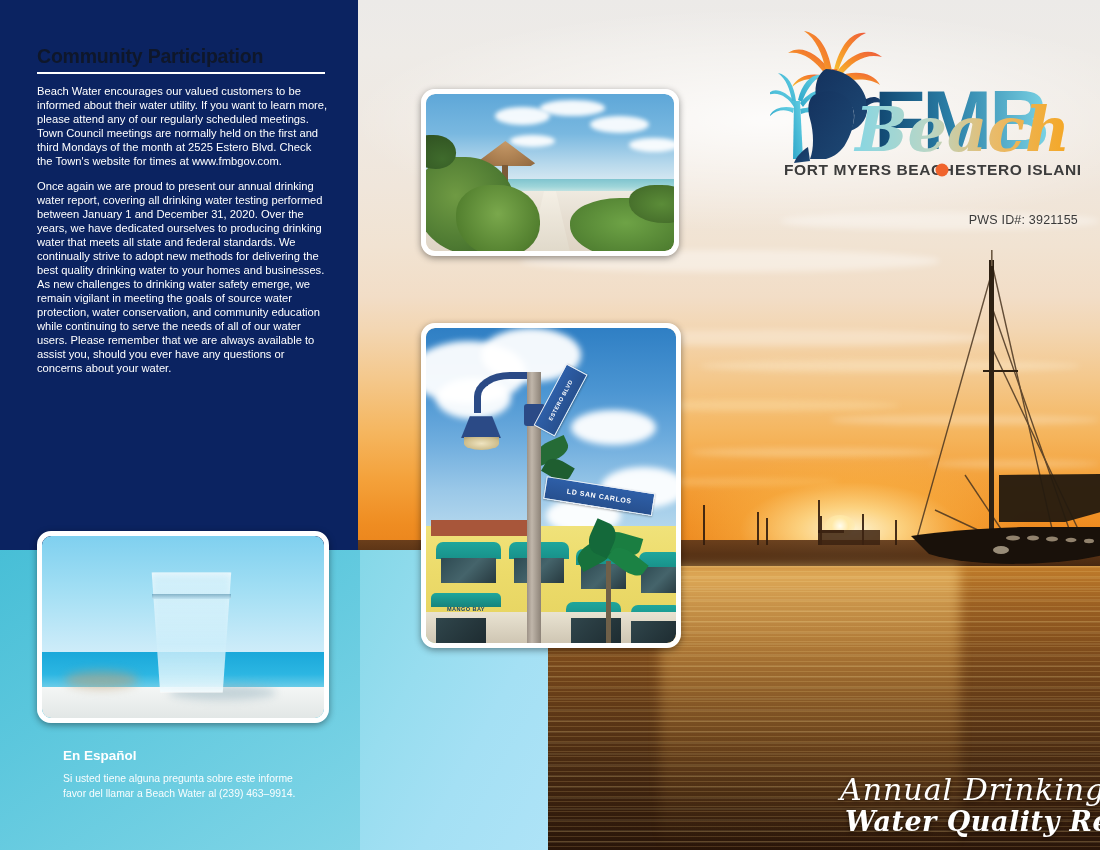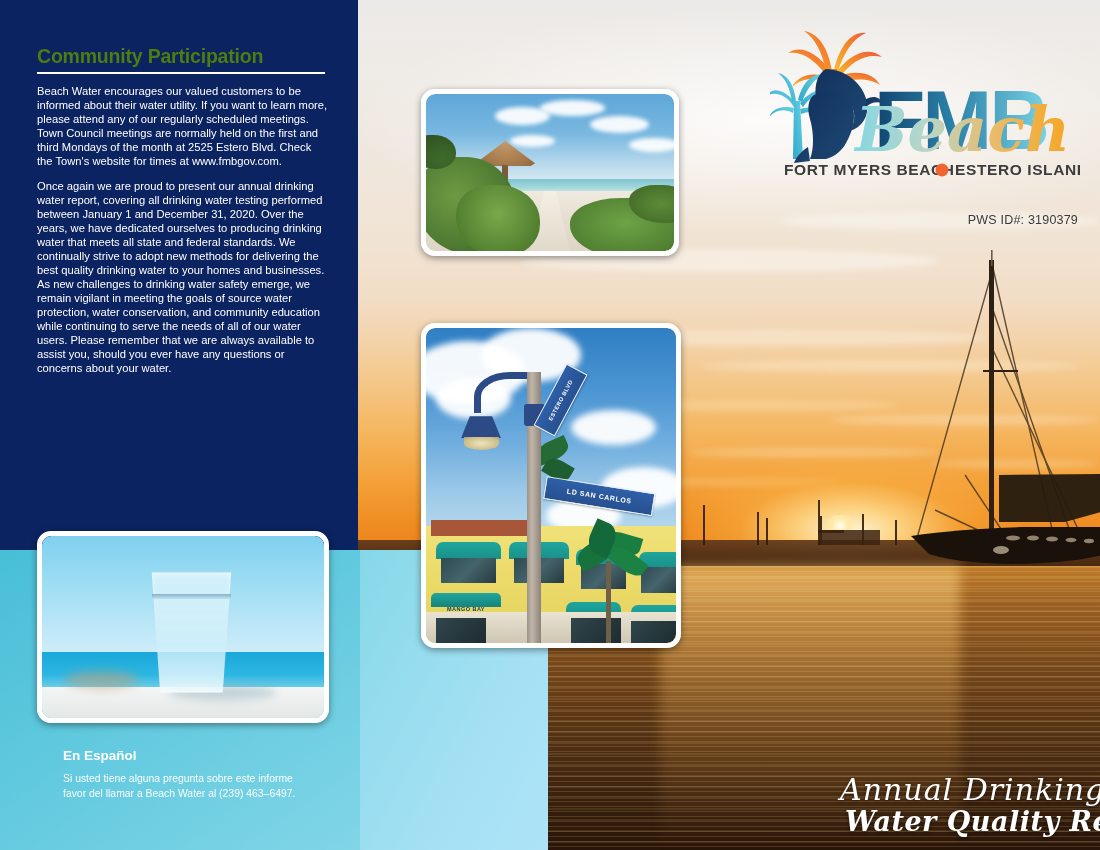--- a/index.html
+++ b/index.html
@@ -93,21 +93,21 @@
   .boat svg { display:block; }
 
   
   .navy-panel {
     position:absolute; left:0; top:0; width:358px; height:558px;
     background:#0b2361;
   }
 
   .heading {
     position:absolute; left:37px; top:45px; width:290px;
-    color:#4d7c0f;
+    color:#0f172a;
     font-size:19.5px; font-weight:bold; letter-spacing:-0.2px;
   }
   .heading-rule {
     position:absolute; left:37px; top:72px; width:288px; height:2px;
     background:#ffffff;
   }
   .body-copy {
     position:absolute; left:37px; top:84px; width:292px;
     color:#ffffff;
     font-size:11.2px; line-height:14px;
@@ -452,37 +452,37 @@
       <text x="104" y="124" font-family="Liberation Sans, sans-serif" font-size="84" font-weight="bold" fill="url(#gFMB)" letter-spacing="-3">FMB</text>
 
       <text x="248" y="126" font-family="DejaVu Serif, serif" font-size="62" font-style="italic" font-weight="bold" fill="url(#gBeach)" text-anchor="end" transform="translate(52,0)">Beach</text>
 
       <text x="14" y="150" font-family="Liberation Sans, sans-serif" font-size="15.5" font-weight="bold" fill="#3c3c3c" letter-spacing="0.6">FORT MYERS BEACH</text>
       <circle cx="172" cy="145" r="6.5" fill="#f0642d"></circle>
       <text x="185" y="150" font-family="Liberation Sans, sans-serif" font-size="15.5" font-weight="bold" fill="#3c3c3c" letter-spacing="0.6">ESTERO ISLAND</text>
     </svg>
   </div>
 
-  <div class="pws">PWS ID#: 3190379</div>
+  <div class="pws">PWS ID#: 3921155</div>
 
   <div class="navy-panel"></div>
 
   <div class="heading">Community Participation</div>
   <div class="heading-rule"></div>
 
   <div class="body-copy">
     <p>Beach Water encourages our valued customers to be informed about their water utility. If you want to learn more, please attend any of our regularly scheduled meetings. Town Council meetings are normally held on the first and third Mondays of the month at 2525 Estero Blvd. Check the Town's website for times at www.fmbgov.com.</p>
     <p>Once again we are proud to present our annual drinking water report, covering all drinking water testing performed between January 1 and December 31, 2020. Over the years, we have dedicated ourselves to producing drinking water that meets all state and federal standards. We continually strive to adopt new methods for delivering the best quality drinking water to your homes and businesses. As new challenges to drinking water safety emerge, we remain vigilant in meeting the goals of source water protection, water conservation, and community education while continuing to serve the needs of all of our water users. Please remember that we are always available to assist you, should you ever have any questions or concerns about your water.</p>
   </div>
 
   <div class="teal-panel"></div>
   <div class="teal-panel-2"></div>
 
   <div class="esp-title">En Español</div>
-  <div class="esp-body">Si usted tiene alguna pregunta sobre este informe favor del llamar a Beach Water al (239) 463–6497.</div>
+  <div class="esp-body">Si usted tiene alguna pregunta sobre este informe favor del llamar a Beach Water al (239) 463–9914.</div>
 
   <div class="photo photo-beach">
     <div class="photo-inner">
       <div class="ph-sky"></div>
       <div class="ph-cloud" style="left:28%;top:8%;width:22%;height:12%;"></div>
       <div class="ph-cloud" style="left:46%;top:4%;width:26%;height:10%;"></div>
       <div class="ph-cloud" style="left:66%;top:14%;width:24%;height:11%;"></div>
       <div class="ph-cloud" style="left:82%;top:28%;width:20%;height:9%;"></div>
       <div class="ph-cloud" style="left:34%;top:26%;width:18%;height:8%;"></div>
       <div class="ph-sea"></div>

